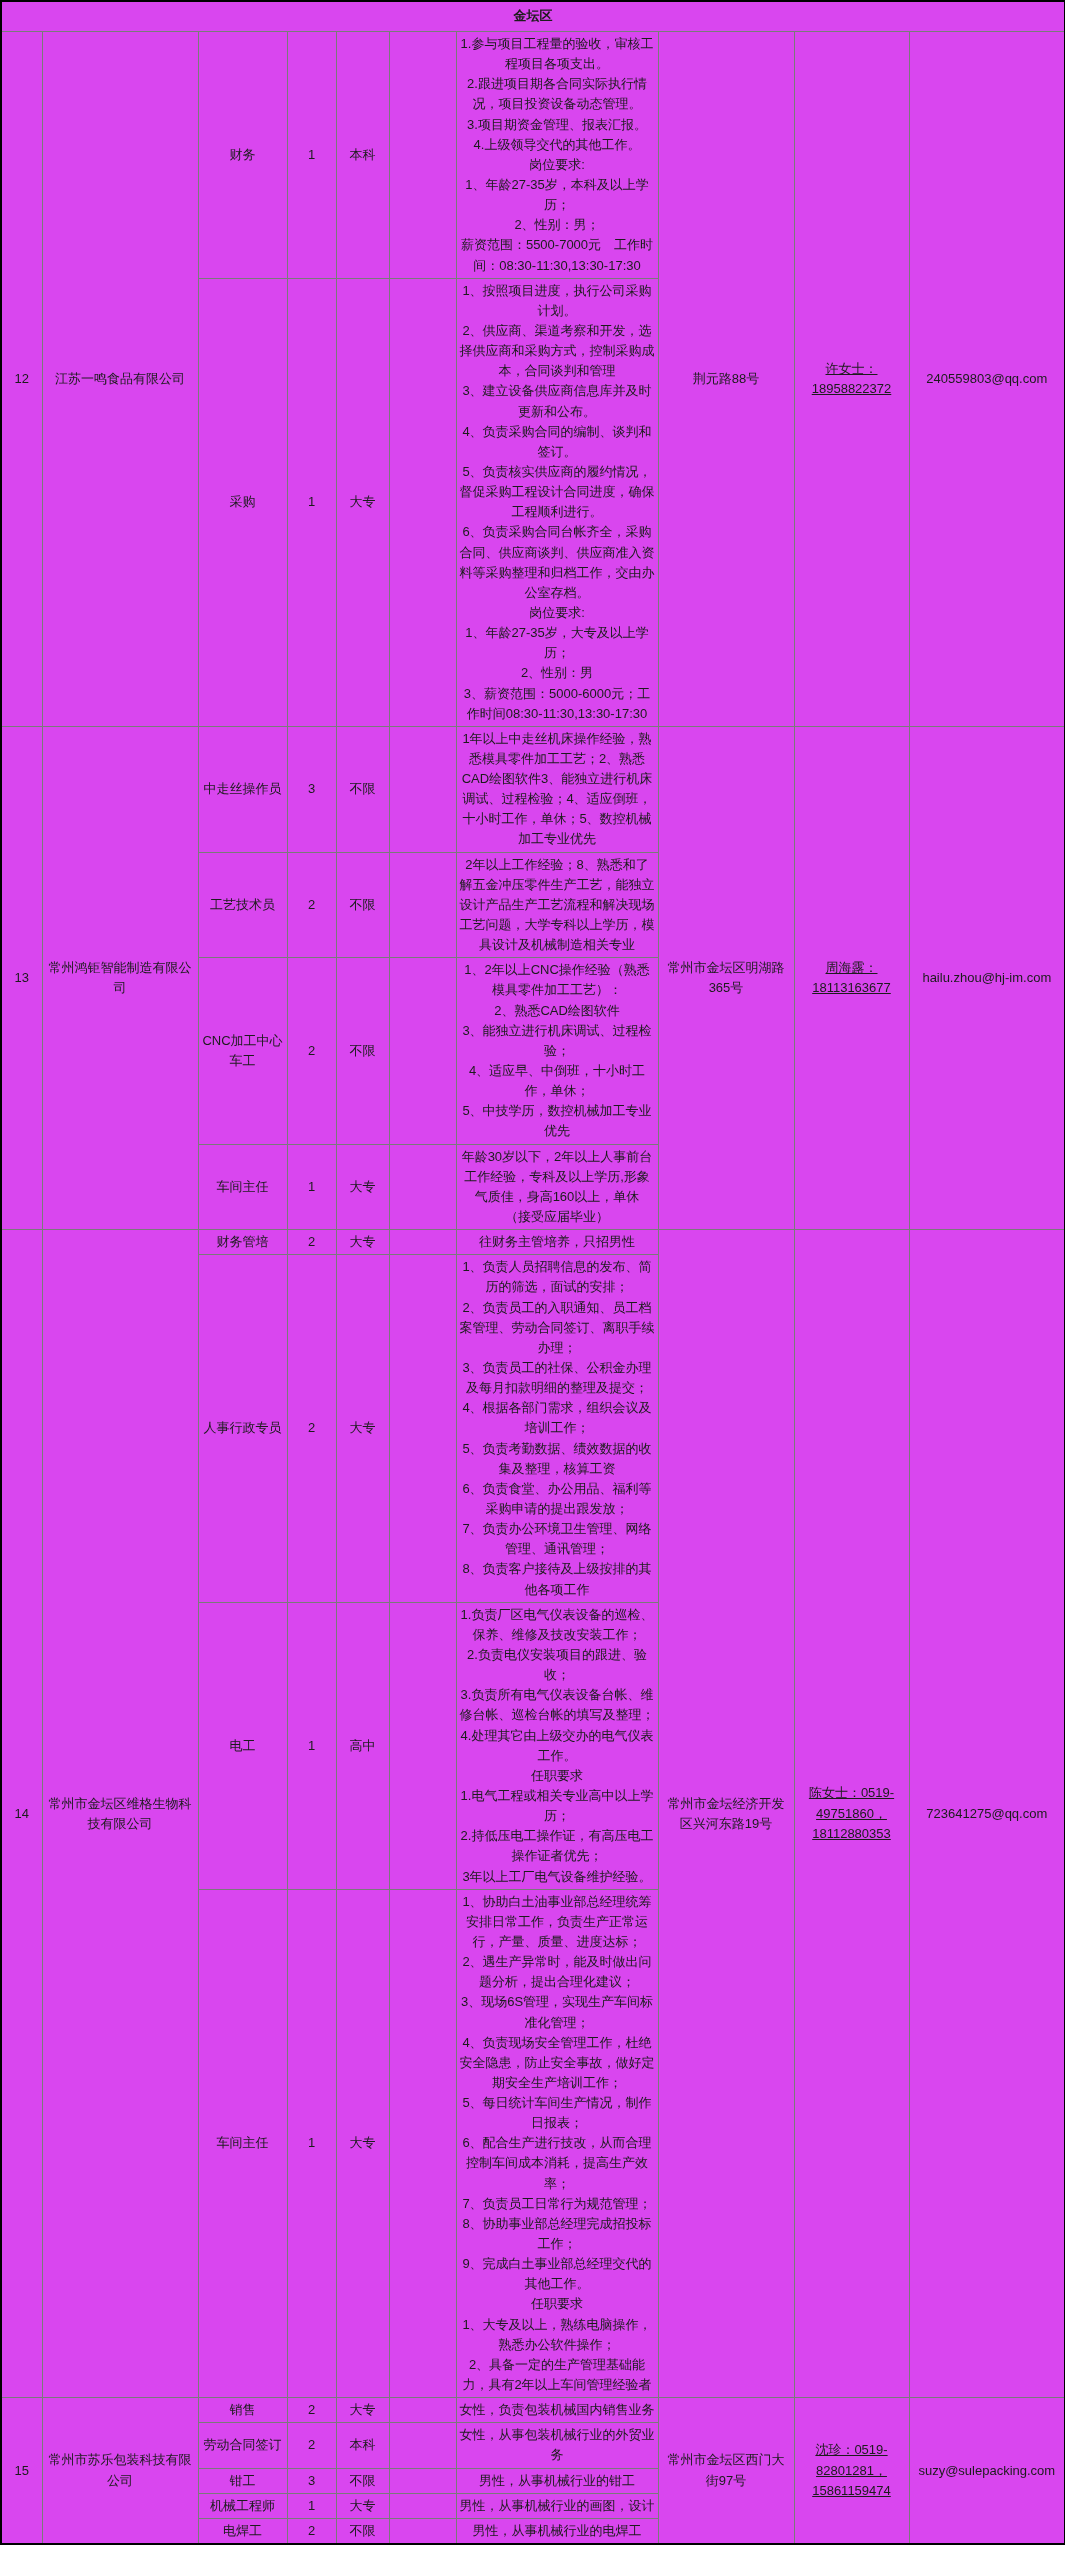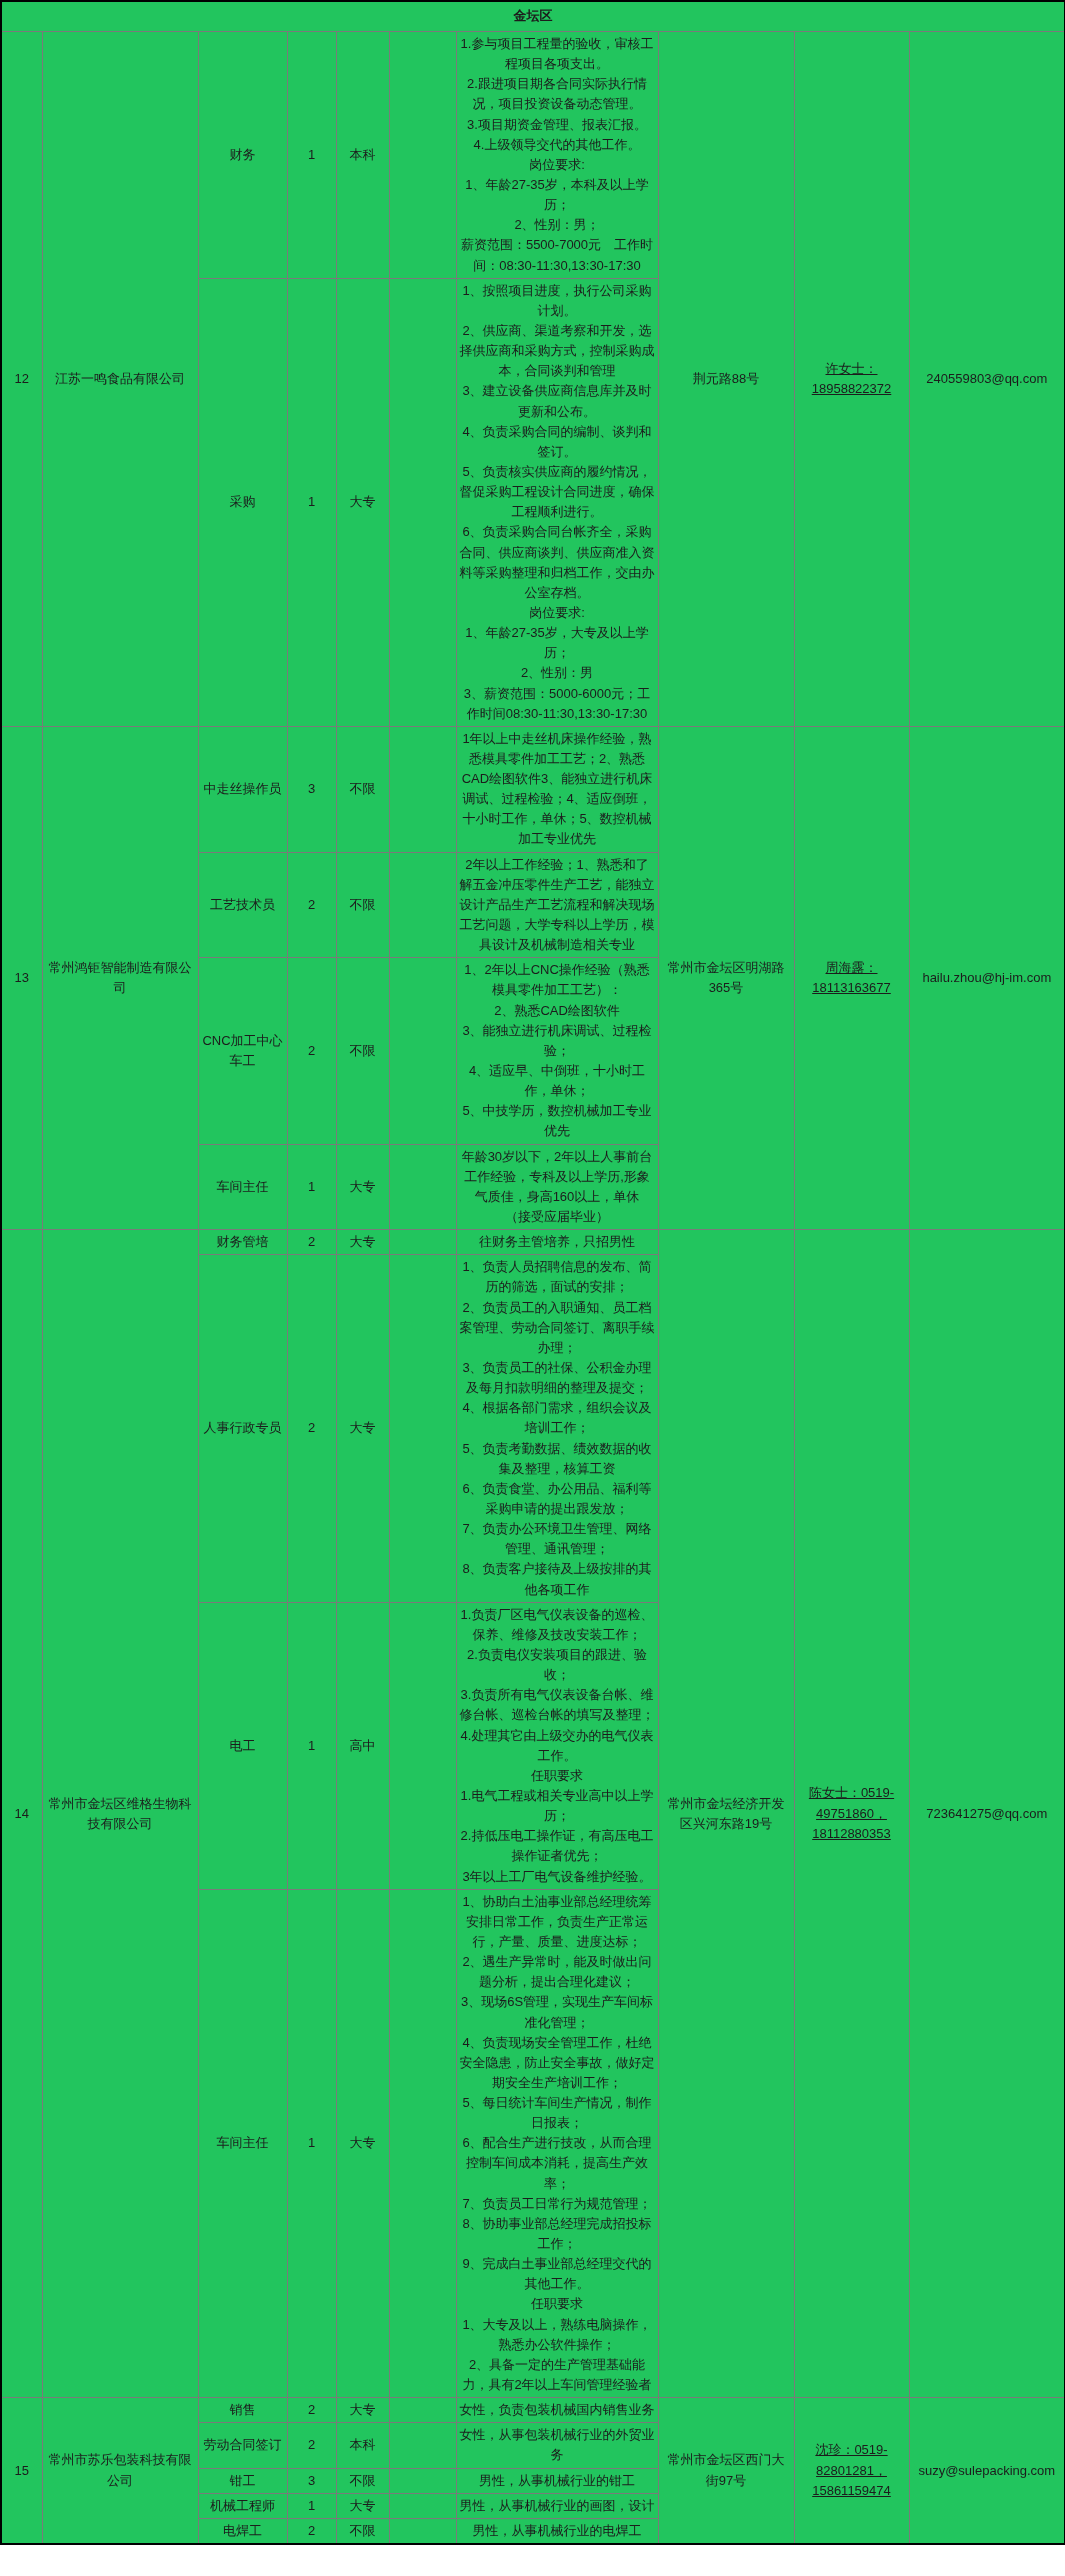--- a/index.html
+++ b/index.html
@@ -3,21 +3,21 @@
 <meta charset="utf-8">
 <style>
   html, body {
     margin: 0;
     padding: 0;
     background: #ffffff;
     font-family: "Liberation Sans", "DejaVu Sans", sans-serif;
   }
   .sheet {
     width: 1066px;
-    background: #22c55e;
+    background: #d946ef;
   }
   table.job-table {
     width: 1066px;
     border-collapse: collapse;
     table-layout: fixed;
     border: 2px solid #000000;
   }
   table.job-table td {
     border: 1px solid #7a7a7a;
     font-size: 13px;
@@ -119,21 +119,21 @@
           <td class="desc">1年以上中走丝机床操作经验，熟悉模具零件加工工艺；2、熟悉CAD绘图软件3、能独立进行机床调试、过程检验；4、适应倒班，十小时工作，单休；5、数控机械加工专业优先</td>
           <td rowspan="4" class="addr">常州市金坛区明湖路365号</td>
           <td rowspan="4" class="contact">周海露：18113163677</td>
           <td rowspan="4" class="email">hailu.zhou@hj-im.com</td>
         </tr>
         <tr>
           <td class="pos">工艺技术员</td>
           <td class="cnt">2</td>
           <td class="edu">不限</td>
           <td class="spare"></td>
-          <td class="desc">2年以上工作经验；1、熟悉和了解五金冲压零件生产工艺，能独立设计产品生产工艺流程和解决现场工艺问题，大学专科以上学历，模具设计及机械制造相关专业</td>
+          <td class="desc">2年以上工作经验；8、熟悉和了解五金冲压零件生产工艺，能独立设计产品生产工艺流程和解决现场工艺问题，大学专科以上学历，模具设计及机械制造相关专业</td>
         </tr>
         <tr>
           <td class="pos">CNC加工中心车工</td>
           <td class="cnt">2</td>
           <td class="edu">不限</td>
           <td class="spare"></td>
           <td class="desc">1、2年以上CNC操作经验（熟悉模具零件加工工艺）：
 2、熟悉CAD绘图软件
 3、能独立进行机床调试、过程检验；
 4、适应早、中倒班，十小时工作，单休；

